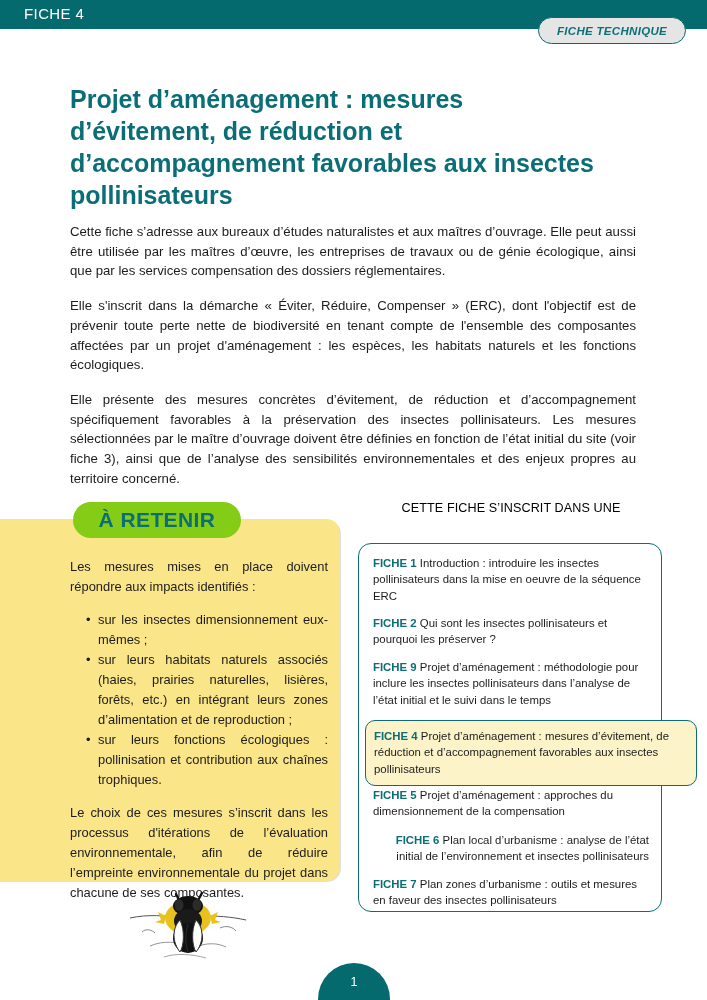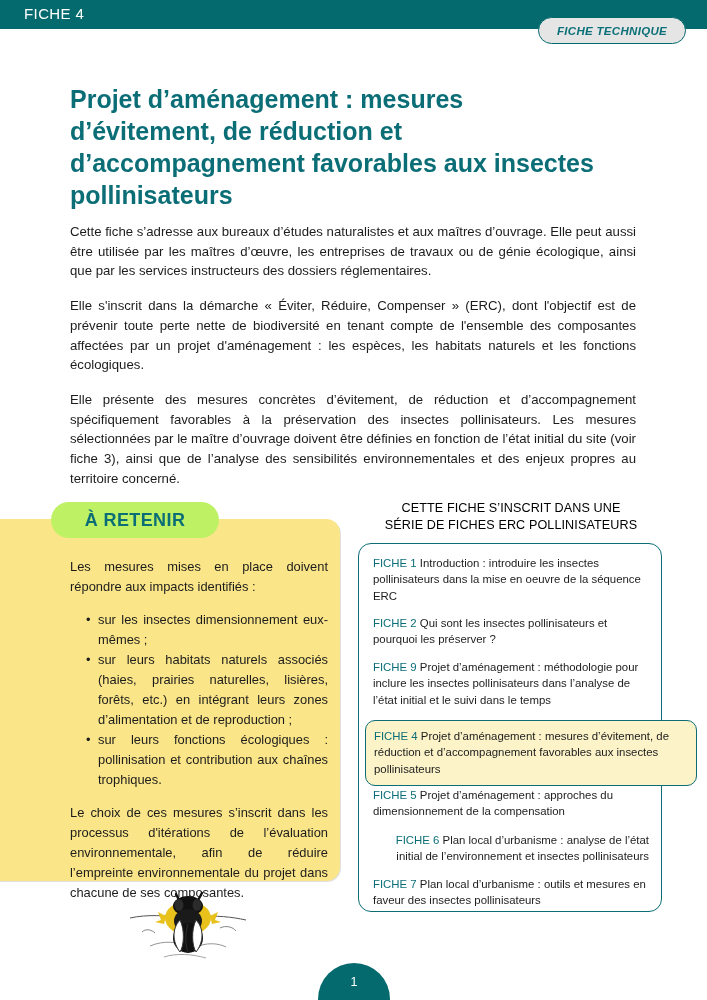--- a/index.html
+++ b/index.html
@@ -84,32 +84,32 @@
     left: -20px;
     top: 519px;
     width: 360px;
     height: 362px;
     background: #FAE588;
     border-radius: 0 14px 14px 14px;
     box-shadow: 1px 1px 0 rgba(0,0,0,.12);
   }
   #retenir-pill {
     position: absolute;
-    left: 51px;
+    left: 73px;
     top: 502px;
     width: 168px;
     height: 36px;
-    background: #bef264;
+    background: #84cc16;
     border-radius: 19px;
     display: flex;
     align-items: center;
     justify-content: center;
     color: #0B6E77;
     font-weight: bold;
-    font-size: 18px;
+    font-size: 21px;
     letter-spacing: .4px;
   }
   #retenir-content {
     position: absolute;
     left: 70px;
     top: 557px;
     width: 258px;
     font-size: 12.9px;
     line-height: 20px;
     color: #1c1c1c;
@@ -160,21 +160,21 @@
   .fiche-item {
     position: absolute;
     left: 14px;
     width: 276px;
     font-size: 11.4px;
     line-height: 16.4px;
     color: #1c1c1c;
   }
   .fiche-item b {
     color: #0B6E77;
-    font-weight: normal;
+    font-weight: bold;
   }
   .fiche-item.highlight {
     left: 6px;
     width: 332px;
     padding: 7px 8px 8px 8px;
     background: #FCF3C9;
     border: 1.3px solid #0B6E77;
     border-radius: 10px;
     box-sizing: border-box;
   }
@@ -208,40 +208,39 @@
 </head>
 <body>
 
 <div id="header-bar"></div>
 <div id="header-title">FICHE 4</div>
 <div id="fiche-technique-badge">FICHE TECHNIQUE</div>
 
 <h1 id="page-title">Projet d’aménagement : mesures d’évitement, de réduction et d’accompagnement favorables aux insectes pollinisateurs</h1>
 
 <div id="intro">
-  <p>Cette fiche s’adresse aux bureaux d’études naturalistes et aux maîtres d’ouvrage. Elle peut aussi être utilisée par les maîtres d’œuvre, les entreprises de travaux ou de génie écologique, ainsi que par les services instructeurs des dossiers réglementaires.</p>
+  <p>Cette fiche s’adresse aux bureaux d’études naturalistes et aux maîtres d’ouvrage. Elle peut aussi être utilisée par les maîtres d’œuvre, les entreprises de travaux ou de génie écologique, ainsi que par les services compensation des dossiers réglementaires.</p>
   <p>Elle s'inscrit dans la démarche « Éviter, Réduire, Compenser » (ERC), dont l'objectif est de prévenir toute perte nette de biodiversité en tenant compte de l'ensemble des composantes affectées par un projet d'aménagement : les espèces, les habitats naturels et les fonctions écologiques.</p>
   <p>Elle présente des mesures concrètes d’évitement, de réduction et d’accompagnement spécifiquement favorables à la préservation des insectes pollinisateurs. Les mesures sélectionnées par le maître d’ouvrage doivent être définies en fonction de l’état initial du site (voir fiche 3), ainsi que de l’analyse des sensibilités environnementales et des enjeux propres au territoire concerné.</p>
 </div>
 
 <div id="retenir-box"></div>
 <div id="retenir-pill">À RETENIR</div>
 <div id="retenir-content">
   <p>Les mesures mises en place doivent répondre aux impacts identifiés :</p>
   <ul>
     <li>sur les insectes dimensionnement eux-mêmes ;</li>
     <li>sur leurs habitats naturels associés (haies, prairies naturelles, lisières, forêts, etc.) en intégrant leurs zones d’alimentation et de reproduction ;</li>
     <li>sur leurs fonctions écologiques : pollinisation et contribution aux chaînes trophiques.</li>
   </ul>
   <p>Le choix de ces mesures s’inscrit dans les processus d'itérations de l’évaluation environnementale, afin de réduire l’empreinte environnementale du projet dans chacune de ses composantes.</p>
 </div>
 
 <div id="series-heading">
   <div>CETTE FICHE S’INSCRIT DANS UNE</div>
-  <div>SÉRIE DE FICHES ERC POLLINISATEURS</div>
 </div>
 
 <div id="fiche-list">
   <div class="fiche-item" style="top:11px;">
     <b>FICHE 1</b><span> Introduction : introduire les insectes pollinisateurs dans la mise en oeuvre de la séquence ERC</span>
   </div>
   <div class="fiche-item" style="top:71px;">
     <b>FICHE 2</b><span> Qui sont les insectes pollinisateurs et pourquoi les préserver ?</span>
   </div>
   <div class="fiche-item" style="top:115px;">
@@ -250,21 +249,21 @@
   <div class="fiche-item highlight" style="top:176px;">
     <b>FICHE 4</b><span> Projet d’aménagement : mesures d’évitement, de réduction et d’accompagnement favorables aux insectes pollinisateurs</span>
   </div>
   <div class="fiche-item" style="top:243px;">
     <b>FICHE 5</b><span> Projet d’aménagement : approches du dimensionnement de la compensation</span>
   </div>
   <div class="fiche-item" style="top:288px;text-align:right;">
     <b>FICHE 6</b><span> Plan local d’urbanisme : analyse de l’état initial de l’environnement et insectes pollinisateurs</span>
   </div>
   <div class="fiche-item" style="top:332px;">
-    <b>FICHE 7</b><span> Plan local d’urbanisme : outils et mesures en faveur des insectes pollinisateurs</span>
+    <b>FICHE 7</b><span> Plan zones d’urbanisme : outils et mesures en faveur des insectes pollinisateurs</span>
   </div>
 </div>
 
 <div id="bee-illustration">
   <svg width="120" height="86" viewBox="0 0 120 86" xmlns="http://www.w3.org/2000/svg">
 
     <path d="M2 34 C 20 30, 38 32, 52 33" stroke="#555" stroke-width="1" fill="none"></path>
     <path d="M70 33 C 88 31, 104 33, 118 36" stroke="#555" stroke-width="1" fill="none"></path>
     <path d="M14 48 C 18 44, 24 46, 27 49" stroke="#777" stroke-width=".9" fill="none"></path>
     <path d="M92 44 C 98 41, 105 43, 108 47" stroke="#777" stroke-width=".9" fill="none"></path>

